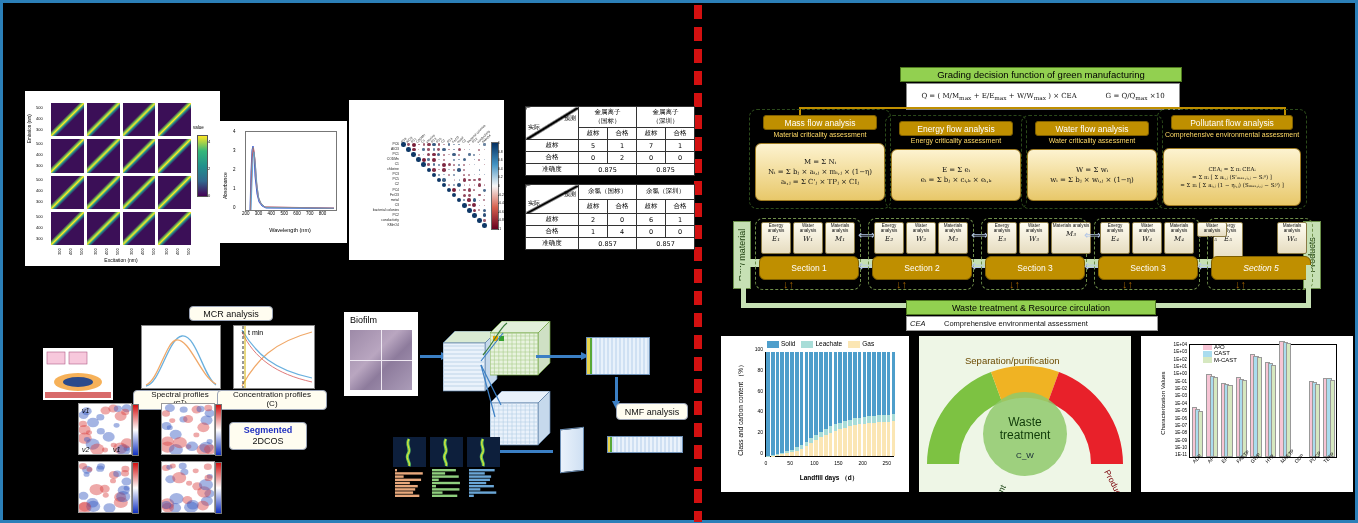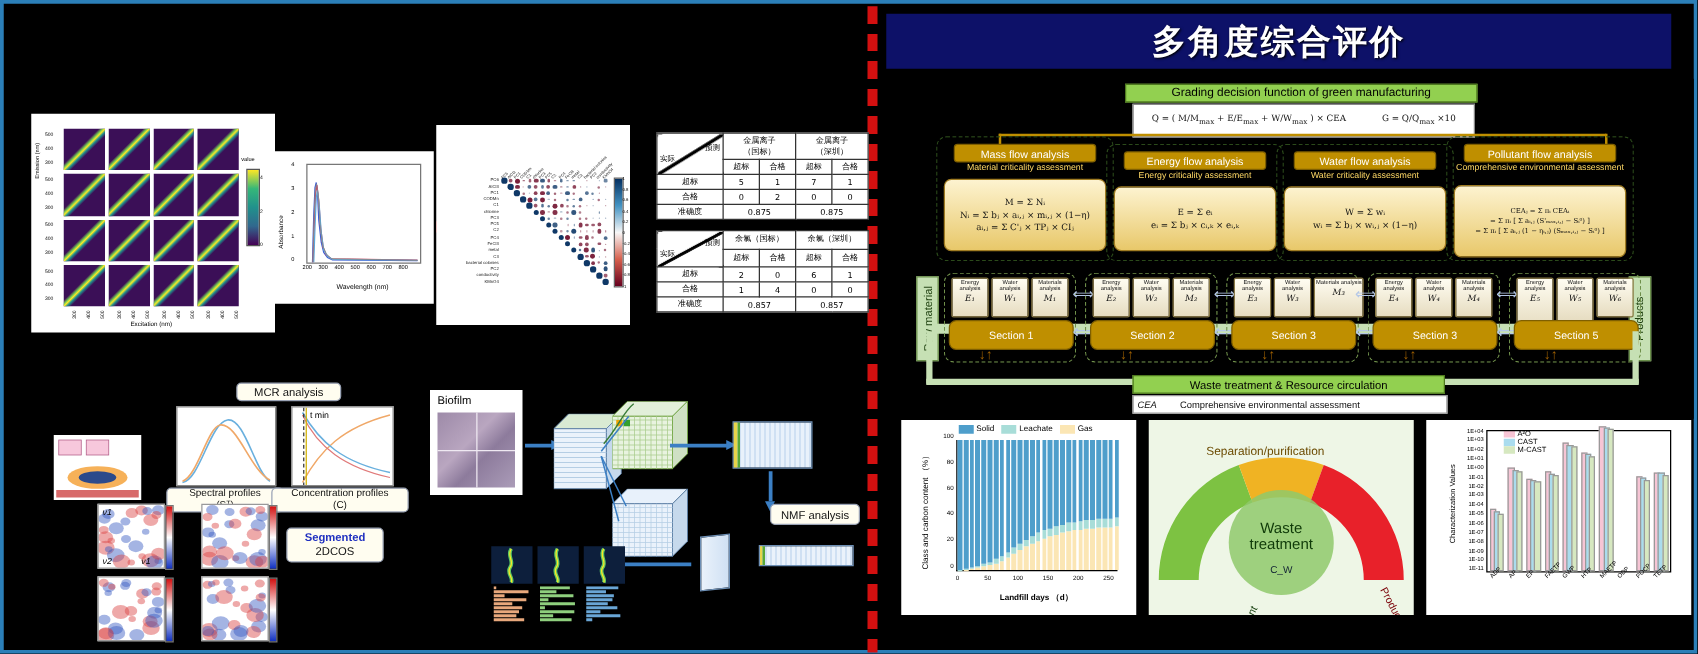--- a/index.html
+++ b/index.html
@@ -112,23 +112,20 @@
   .wpanel{position:absolute;background:#fff;box-sizing:border-box;}
   .legsw{display:inline-block;width:12px;height:7px;vertical-align:middle;margin-right:2px;}
   .axlab{position:absolute;font-size:6.5px;color:#000;text-align:center;}
   .tick{position:absolute;font-size:5px;color:#000;}
 </style>
 </head>
 <body>
 
 <div id="poster">
 
-  <div class="hdr" id="hdr-right">
-    <span>多角度综合评价</span>
-  </div>
   <div id="divider"></div>
 
   <div class="panel" id="eem">
     <div class="grid" id="eem-grid">
         <div class="cell"></div>
         <div class="cell"></div>
         <div class="cell"></div>
         <div class="cell"></div>
         <div class="cell"></div>
         <div class="cell"></div>
@@ -938,29 +935,29 @@
       </div>
       <div class="sect" style="left: 1095px; top: 253px; width: 98px; height: 22px;">Section 3</div>
       <div class="dblarrow" style="left: 1194px; top: 255px;">⟺</div>
       <div class="dblarrow" style="left: 1194px; top: 226px; font-size: 12px;">⟺</div>
       <div style="position: absolute; left: 1119px; top: 276px; width: 6px; height: 22px; color: rgb(160, 96, 0); font-size: 11px; line-height: 1;">↓↑</div>
       <div class="frame" style="left: 1204px; top: 215px; width: 106px; height: 72px; border-color: rgb(111, 143, 74);"></div>
       <div class="ewm" style="left: 1210px; top: 219px; width: 30px; height: 41px;">
         <div style="line-height: 1.05;">Energy analysis</div>
         <i>E₅</i>
       </div>
-      <div class="ewm" style="left: 1242px; top: 219px; width: 30px; height: 36px;">
+      <div class="ewm" style="left: 1194px; top: 219px; width: 30px; height: 15px;">
         <div style="line-height: 1.05;">Water analysis</div>
         <i>W₅</i>
       </div>
       <div class="ewm" style="left: 1274px; top: 219px; width: 30px; height: 32px;">
         <div style="line-height: 1.05;">Materials analysis</div>
         <i>W₆</i>
       </div>
-      <div class="sect" style="left: 1208px; top: 253px; width: 98px; height: 22px;">Section 5</div>
+      <div class="sect" style="left: 1208px; top: 253px; width: 98px; height: 22px; font-style: italic;">Section 5</div>
       <div style="position: absolute; left: 1232px; top: 276px; width: 6px; height: 22px; color: rgb(160, 96, 0); font-size: 11px; line-height: 1;">↓↑</div>
     </div>
 
   <div class="greenline" style="left:738px;top:300px;width:570px;height:5px;"></div>
   <div class="greenline" style="left:738px;top:262px;width:5px;height:42px;"></div>
   <div class="greenline" style="left:1303px;top:262px;width:5px;height:42px;"></div>
 
   <div class="gbox" style="left:903px;top:297px;width:250px;height:15px;font-size:9px;">Waste treatment &amp; Resource circulation</div>
   <div style="position:absolute;left:903px;top:313px;width:250px;height:13px;background:#fff;
        border:1px solid #999;display:flex;align-items:center;font-size:7.5px;color:#111;">

